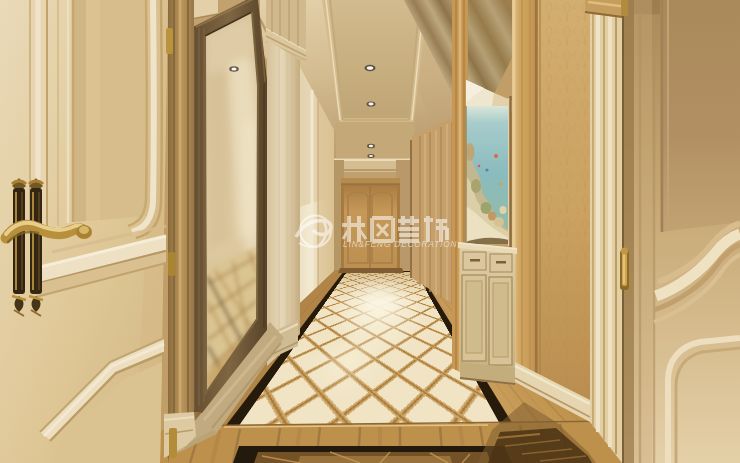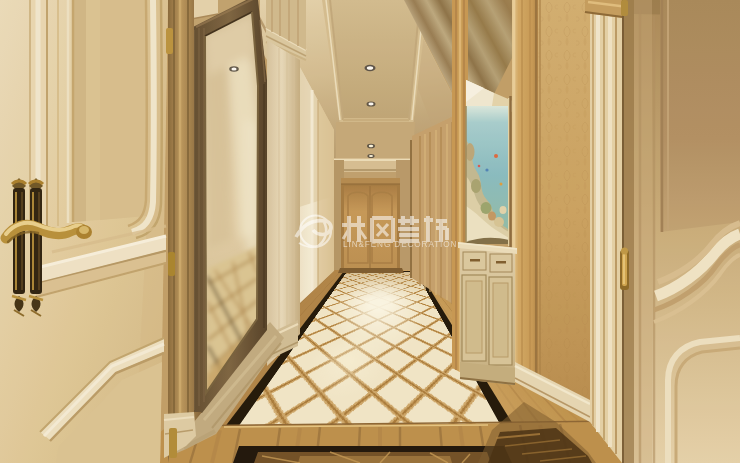--- a/index.html
+++ b/index.html
@@ -1,16 +1,16 @@
 <!DOCTYPE html>
 <html><head>
 <meta charset="utf-8">
 <style>
   html,body{margin:0;padding:0;background:#222;}
-  #scene{position:relative;width:740px;height:463px;overflow:hidden;background:#d8c39c;font-family:"Liberation Sans",sans-serif;}
+  #scene{position:relative;width:740px;height:463px;overflow:hidden;background:#d8c39c;font-family:"Liberation Sans",sans-serif;font-style:italic;}
   #scene svg{position:absolute;left:0;top:0;}
   .floorDiv{position:absolute;left:0;top:0;transform-origin:0 0;}
 </style>
 </head>
 <body>
 <div id="scene">
 
 <svg id="bg" width="740" height="463" viewBox="0 0 740 463">
   <defs>
     <linearGradient id="ceilG" x1="0" y1="0" x2="0.25" y2="1">

